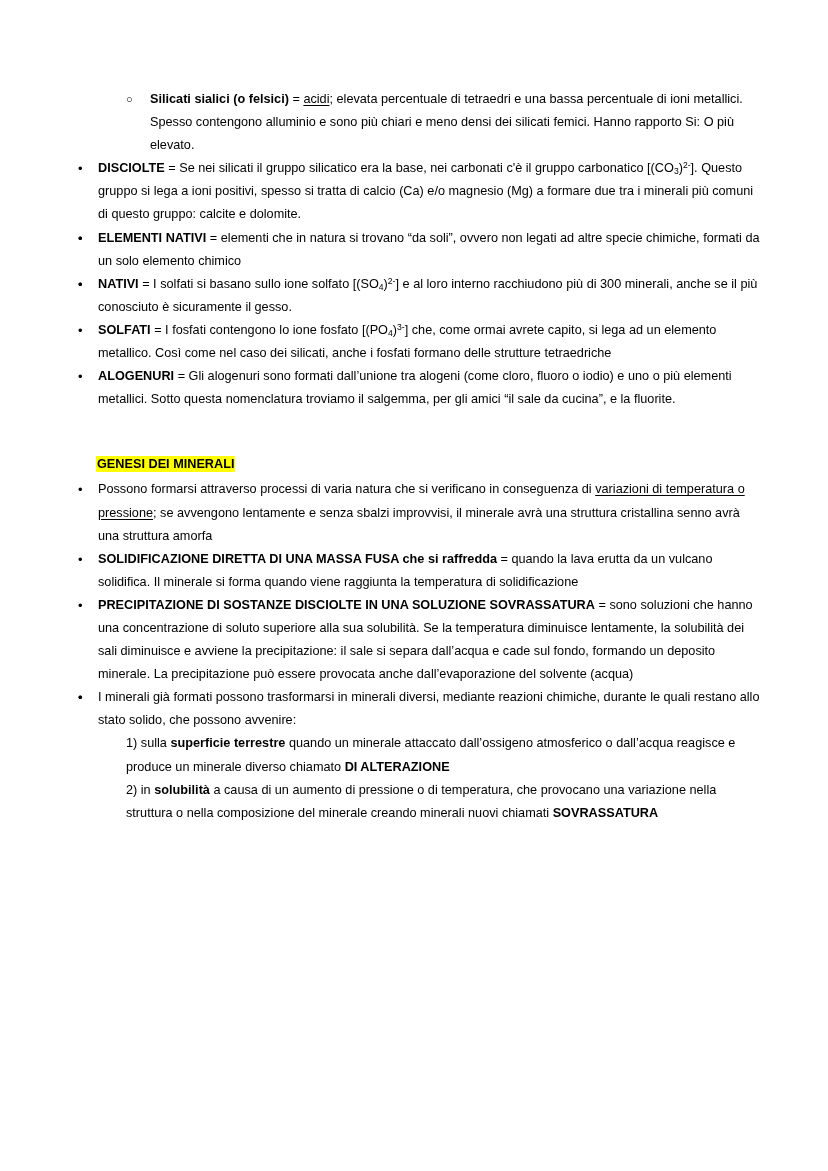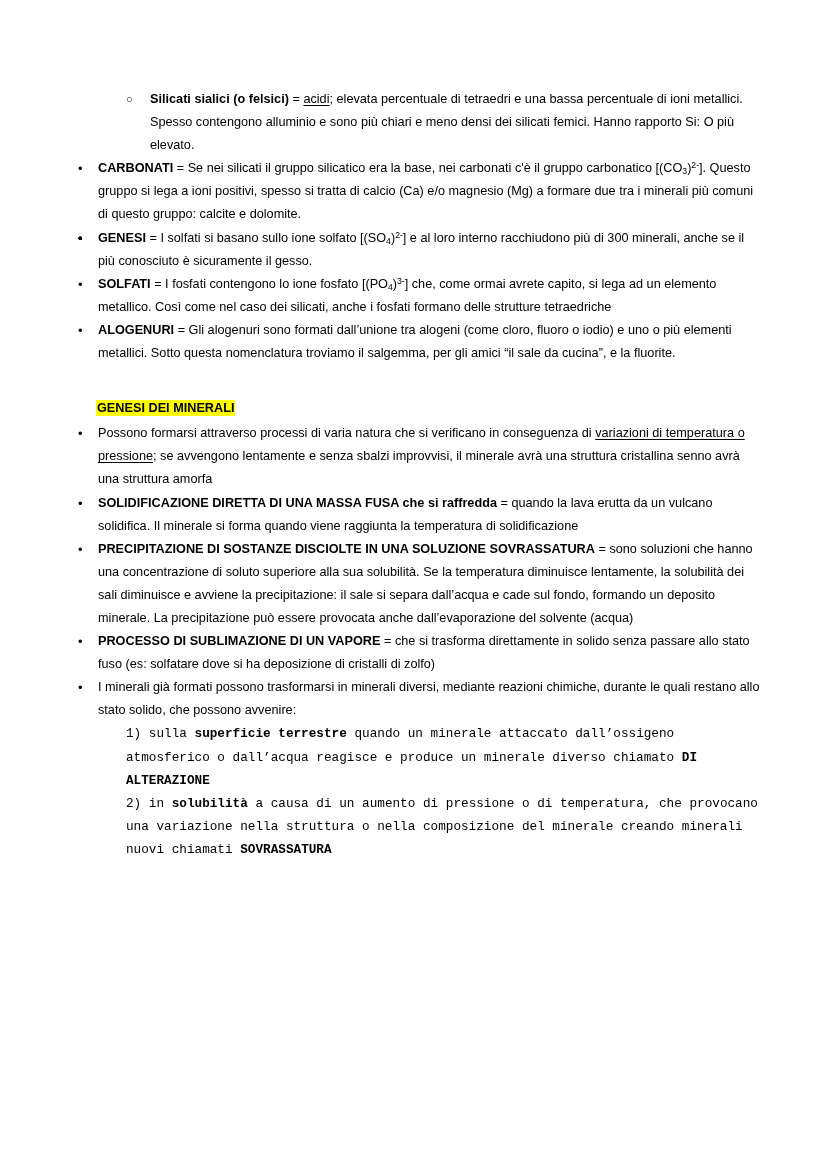--- a/index.html
+++ b/index.html
@@ -60,34 +60,33 @@
     top: 0;
     font-size: 11px;
     line-height: 23.1px;
   }
 
   .numitem {
     position: relative;
     padding-left: 56px;
     font-size: 12.7px;
     line-height: 23.1px;
-    font-family: Liberation Mono, monospace;
   }
 
   .para-text { display: inline; }
 
   b, .b { font-weight: bold; }
   u, .u { text-decoration: underline; text-underline-offset: 2px; text-align: center; }
 
   sub { font-size: 0.68em; line-height: 0; vertical-align: -0.28em; }
   sup { font-size: 0.68em; line-height: 0; vertical-align: 0.45em; }
 
   
   .section-heading {
-    margin-top: 32px;
+    margin-top: 42px;
     margin-bottom: 2px;
     padding-left: 26px;
     font-size: 12.7px;
     line-height: 23.1px;
   }
   .hl {
     background: #ffff00;
     font-weight: bold;
     padding: 1px 1px 1px 1px;
   }
@@ -100,38 +99,39 @@
 
     <div>
 
       <div class="lvl2">
         <span class="bullet">○</span>
         <span class="para-text"><b>Silicati sialici (o felsici)</b> = <u>acidi</u>; elevata percentuale di tetraedri e una bassa percentuale di ioni metallici. Spesso contengono alluminio e sono più chiari e meno densi dei silicati femici. Hanno rapporto Si: O più elevato.</span>
       </div>
 
       <div class="lvl1">
         <span class="bullet">•</span>
-        <span class="para-text"><b>CARBONATI</b> = Se nei silicati il gruppo silicatico era la base, nei carbonati c'è il gruppo carbonatico [(CO<sub>3</sub>)<sup>2-</sup>]. Questo gruppo si lega a ioni positivi, spesso si tratta di calcio (Ca) e/o magnesio (Mg) a formare due tra i minerali più comuni di questo gruppo: calcite e dolomite.</span>
+        <span class="para-text"><b>DISCIOLTE</b> = Se nei silicati il gruppo silicatico era la base, nei carbonati c'è il gruppo carbonatico [(CO<sub>3</sub>)<sup>2-</sup>]. Questo gruppo si lega a ioni positivi, spesso si tratta di calcio (Ca) e/o magnesio (Mg) a formare due tra i minerali più comuni di questo gruppo: calcite e dolomite.</span>
       </div>
 
       <div class="lvl1">
         <span class="bullet">•</span>
       </div>
 
       <div class="lvl1">
         <span class="bullet">•</span>
+        <span class="para-text"><b>ELEMENTI NATIVI</b> = elementi che in natura si trovano “da soli”, ovvero non legati ad altre specie chimiche, formati da un solo elemento chimico</span>
       </div>
 
       <div class="lvl1">
         <span class="bullet">•</span>
       </div>
 
       <div class="lvl1">
         <span class="bullet">•</span>
-        <span class="para-text"><b>GENESI</b> = I solfati si basano sullo ione solfato [(SO<sub>4</sub>)<sup>2-</sup>] e al loro interno racchiudono più di 300 minerali, anche se il più conosciuto è sicuramente il gesso.</span>
+        <span class="para-text"><b>NATIVI</b> = I solfati si basano sullo ione solfato [(SO<sub>4</sub>)<sup>2-</sup>] e al loro interno racchiudono più di 300 minerali, anche se il più conosciuto è sicuramente il gesso.</span>
       </div>
 
       <div class="lvl1">
         <span class="bullet">•</span>
         <span class="para-text"><b>SOLFATI</b> = I fosfati contengono lo ione fosfato [(PO<sub>4</sub>)<sup>3-</sup>] che, come ormai avrete capito, si lega ad un elemento metallico. Così come nel caso dei silicati, anche i fosfati formano delle strutture tetraedriche</span>
       </div>
 
       <div class="lvl1">
         <span class="bullet">•</span>
         <span class="para-text"><b>ALOGENURI</b> = Gli alogenuri sono formati dall’unione tra alogeni (come cloro, fluoro o iodio) e uno o più elementi metallici. Sotto questa nomenclatura troviamo il salgemma, per gli amici “il sale da cucina”, e la fluorite.</span>
@@ -155,21 +155,20 @@
         <span class="para-text"><b>SOLIDIFICAZIONE DIRETTA DI UNA MASSA FUSA che si raffredda</b> = quando la lava erutta da un vulcano solidifica. Il minerale si forma quando viene raggiunta la temperatura di solidificazione</span>
       </div>
 
       <div class="lvl1">
         <span class="bullet">•</span>
         <span class="para-text"><b>PRECIPITAZIONE DI SOSTANZE DISCIOLTE IN UNA SOLUZIONE SOVRASSATURA</b> = sono soluzioni che hanno una concentrazione di soluto superiore alla sua solubilità. Se la temperatura diminuisce lentamente, la solubilità dei sali diminuisce e avviene la precipitazione: il sale si separa dall’acqua e cade sul fondo, formando un deposito minerale. La precipitazione può essere provocata anche dall’evaporazione del solvente (acqua)</span>
       </div>
 
       <div class="lvl1">
         <span class="bullet">•</span>
-        <span class="para-text"><b>PROCESSO DI SUBLIMAZIONE DI UN VAPORE</b> = che si trasforma direttamente in solido senza passare allo stato fuso (es: solfatare dove si ha deposizione di cristalli di zolfo)</span>
       </div>
 
       <div class="lvl1">
         <span class="bullet">•</span>
         <span class="para-text">I minerali già formati possono trasformarsi in minerali diversi, mediante reazioni chimiche, durante le quali restano allo stato solido, che possono avvenire:</span>
       </div>
 
       <div class="numitem">
         <span class="para-text">1) sulla <b>superficie terrestre</b> quando un minerale attaccato dall’ossigeno atmosferico o dall’acqua reagisce e produce un minerale diverso chiamato <b>DI ALTERAZIONE</b></span>
       </div>

